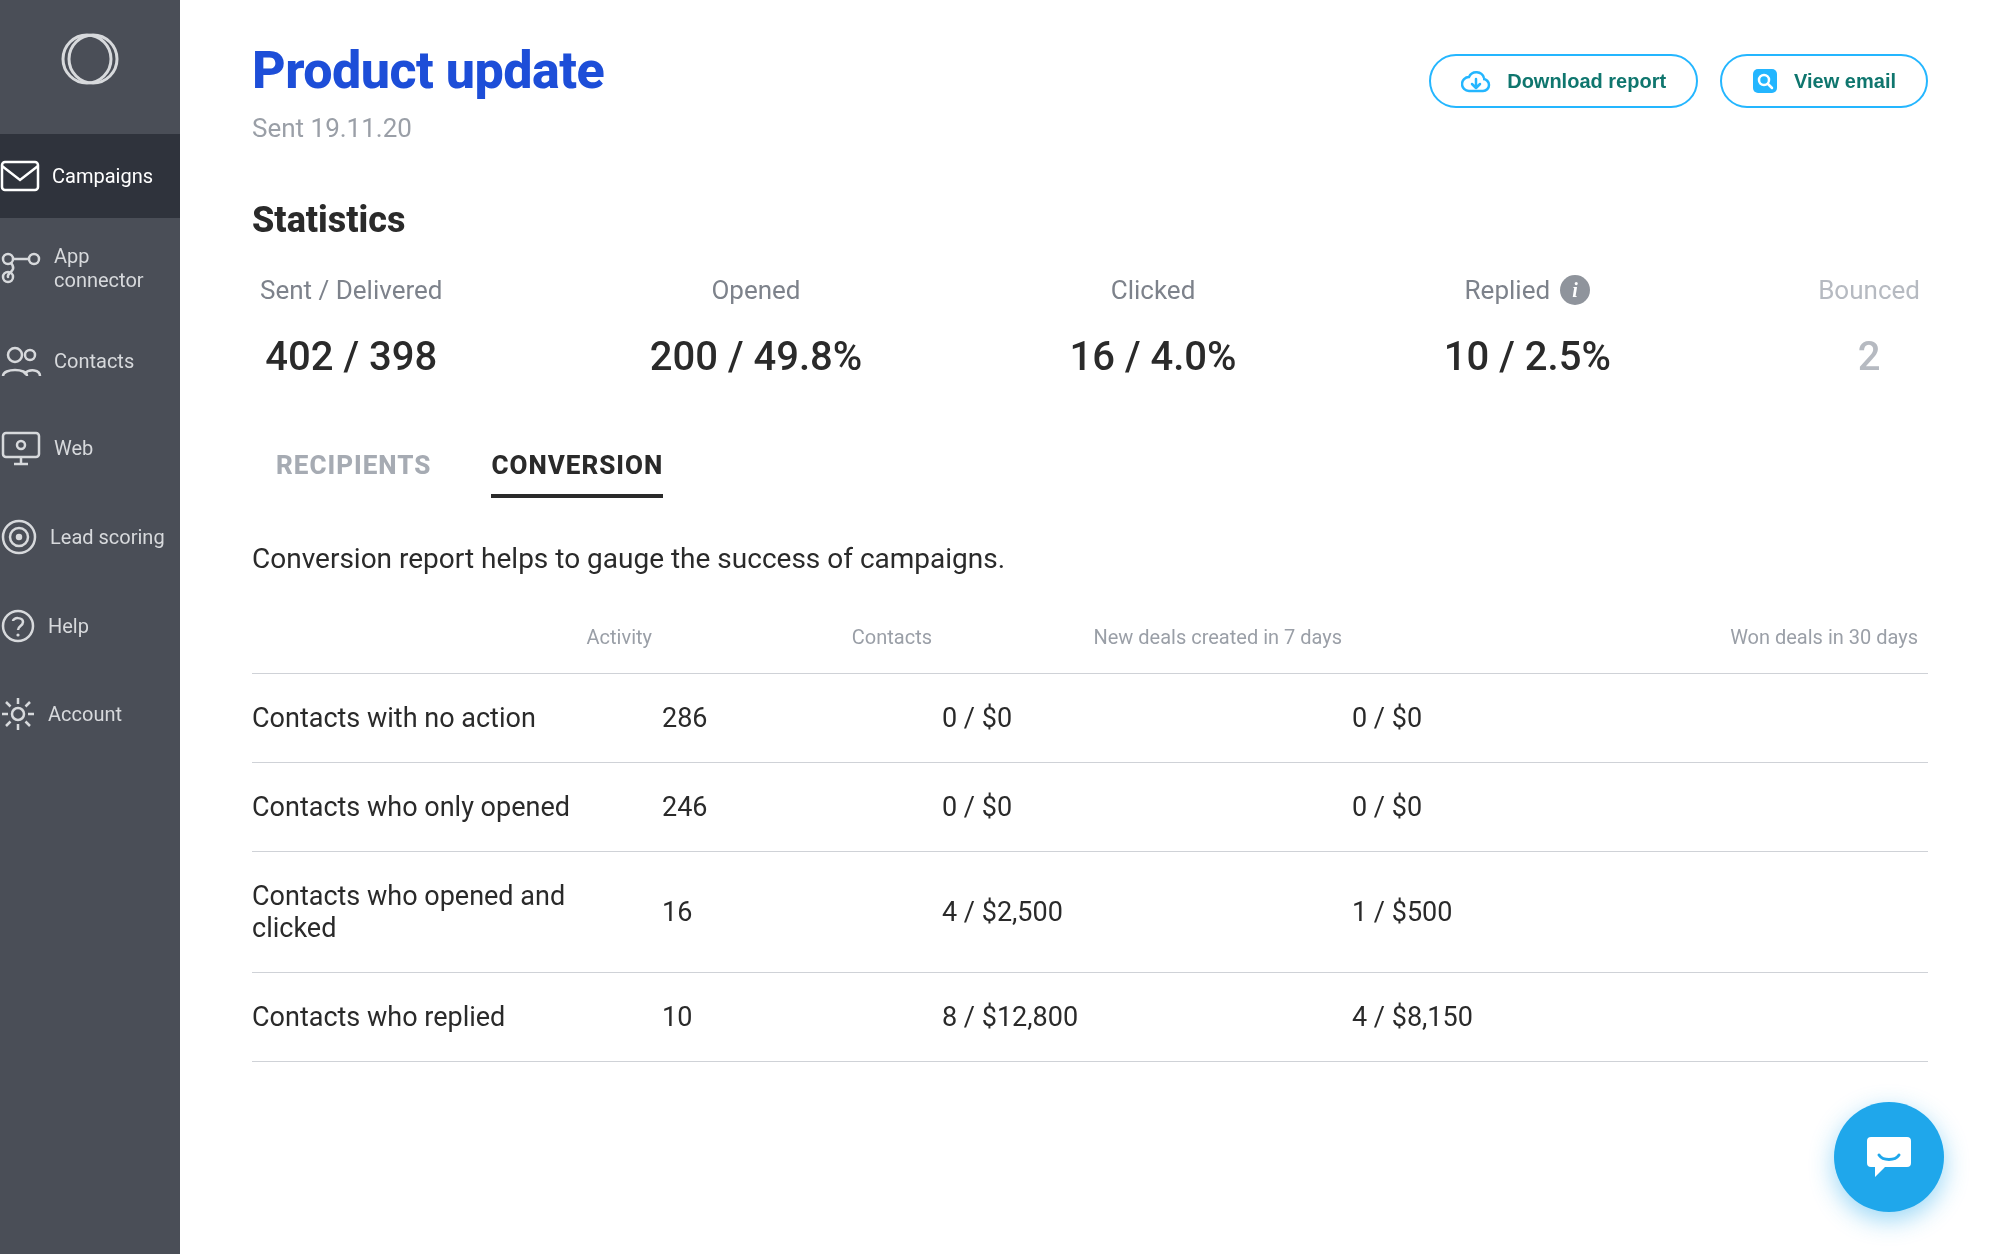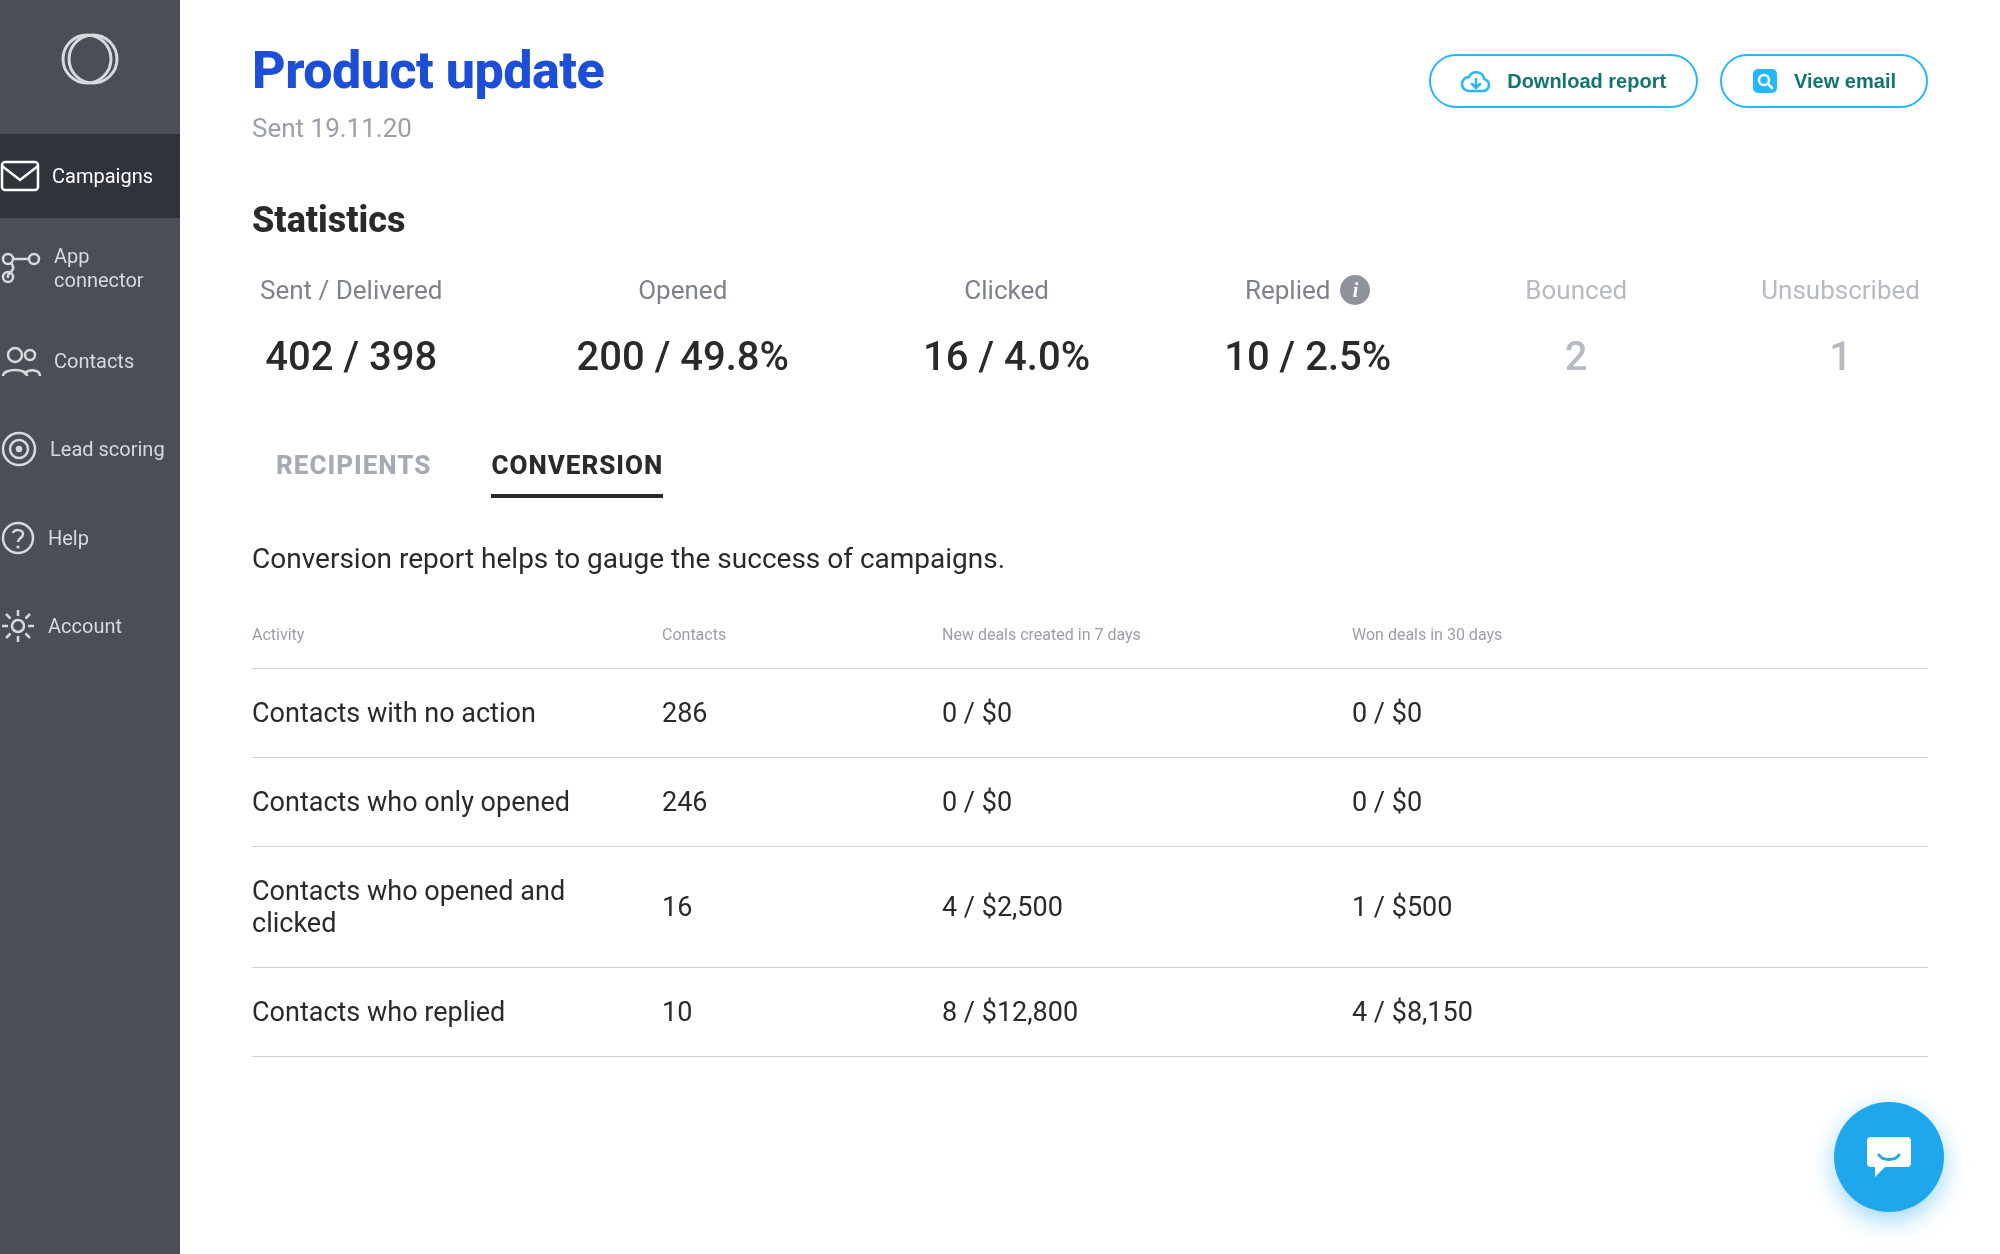--- a/index.html
+++ b/index.html
@@ -164,23 +164,23 @@
   .conversion-desc {
     font-size: 28px;
     font-weight: 400;
     color: #2a2a2a;
     margin-bottom: 50px;
   }
 
   
   .conv-table { width: 100%; border-collapse: collapse; }
   .conv-table th {
-    text-align: left;
+    text-align: right;
     font-weight: 400;
-    font-size: 16px;
+    font-size: 20px;
     color: #9a9fa7;
     padding: 0 10px 24px 0;
     vertical-align: top;
   }
   .conv-table thead tr { border-bottom: 1px solid #cfd2d7; }
   .conv-table tbody tr { border-bottom: 1px solid #cfd2d7; }
   .conv-table td {
     font-size: 27px;
     color: #2a2a2a;
     padding: 28px 10px 28px 0;
@@ -245,20 +245,31 @@
       <svg width="42" height="34" viewBox="0 0 42 34" fill="none" stroke="#d7d9dc" stroke-width="2.5">
         <circle cx="15" cy="11" r="7"></circle>
         <path d="M3 32 C 3 24, 27 24, 27 32"></path>
         <circle cx="30" cy="11" r="5"></circle>
         <path d="M24 30 C 30 24, 40 26, 40 32"></path>
       </svg>
     </span>
     <span class="label">Contacts</span>
   </div>
 
+  <div class="nav-item">
+    <span class="icon">
+      <svg width="42" height="36" viewBox="0 0 42 36" fill="none" stroke="#d7d9dc" stroke-width="2.5">
+        <rect x="3" y="3" width="36" height="24" rx="3"></rect>
+        <circle cx="21" cy="15" r="4"></circle>
+        <path d="M14 34 H28"></path>
+        <path d="M21 27 V34"></path>
+      </svg>
+    </span>
+    <span class="label">Web</span>
+  </div>
 
   <div class="nav-item">
     <span class="icon">
       <svg width="38" height="38" viewBox="0 0 38 38" fill="none" stroke="#d7d9dc" stroke-width="2.5">
         <circle cx="19" cy="19" r="16"></circle>
         <circle cx="19" cy="19" r="9"></circle>
         <circle cx="19" cy="19" r="2" fill="#d7d9dc"></circle>
       </svg>
     </span>
     <span class="label">Lead scoring</span>
@@ -334,24 +345,20 @@
     <div class="stat">
       <div class="stat-label">
         <span>Replied</span>
         <span class="info-badge">i</span>
       </div>
       <div class="stat-value">10 / 2.5%</div>
     </div>
     <div class="stat muted">
       <div class="stat-label">Bounced</div>
       <div class="stat-value">2</div>
-    </div>
-    <div class="stat muted">
-      <div class="stat-label">Unsubscribed</div>
-      <div class="stat-value">1</div>
     </div>
   </div>
 
   <div class="tabs">
     <div class="tab">RECIPIENTS</div>
     <div class="tab active">CONVERSION</div>
   </div>
 
   <p class="conversion-desc">Conversion report helps to gauge the success of campaigns.</p>
 

